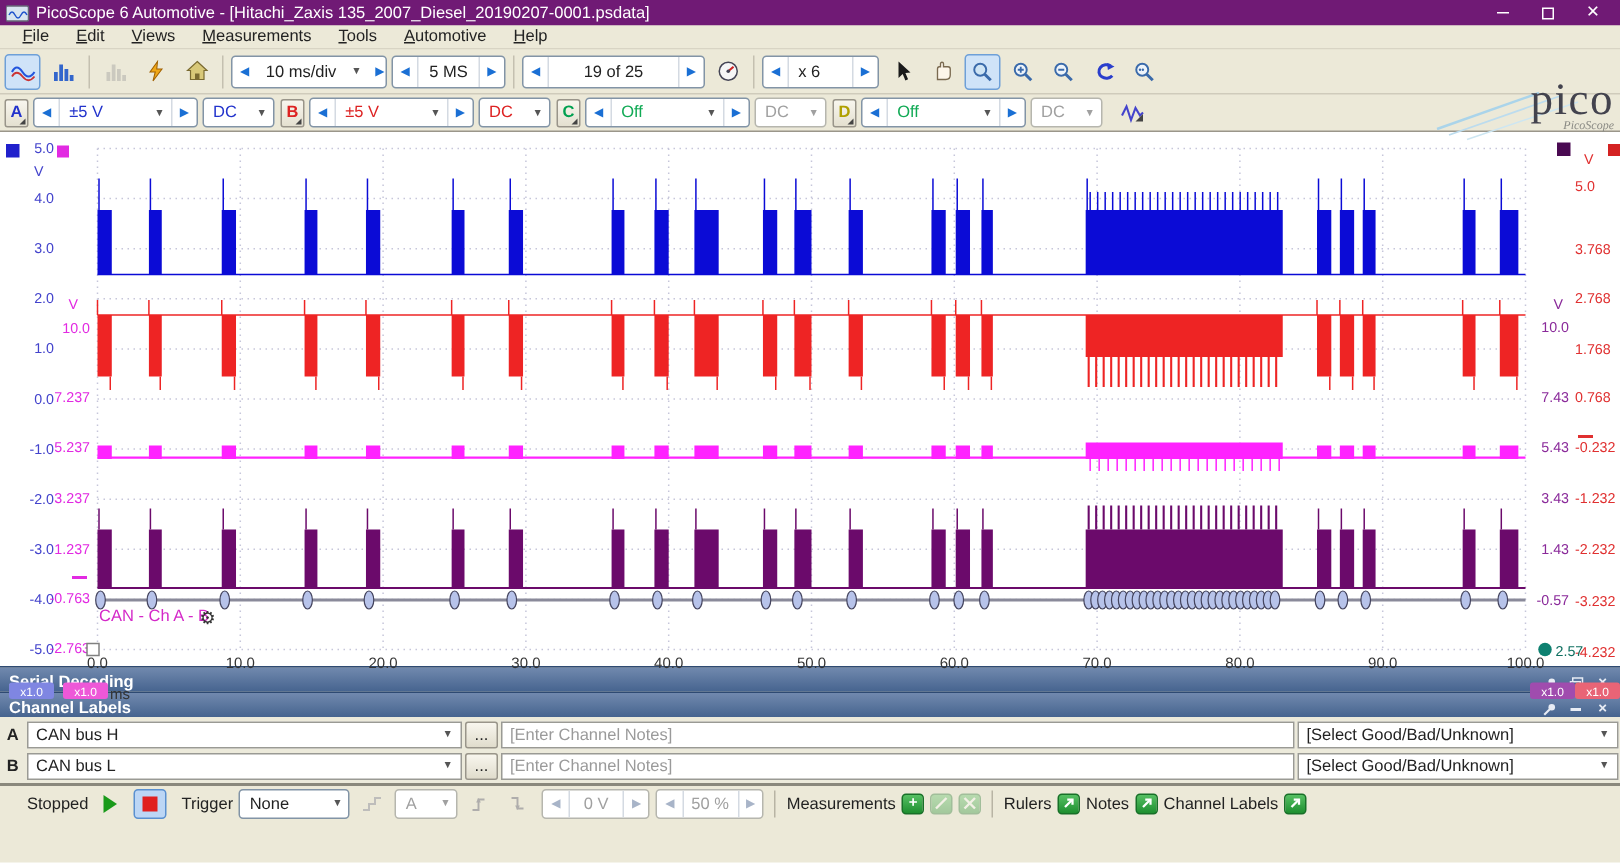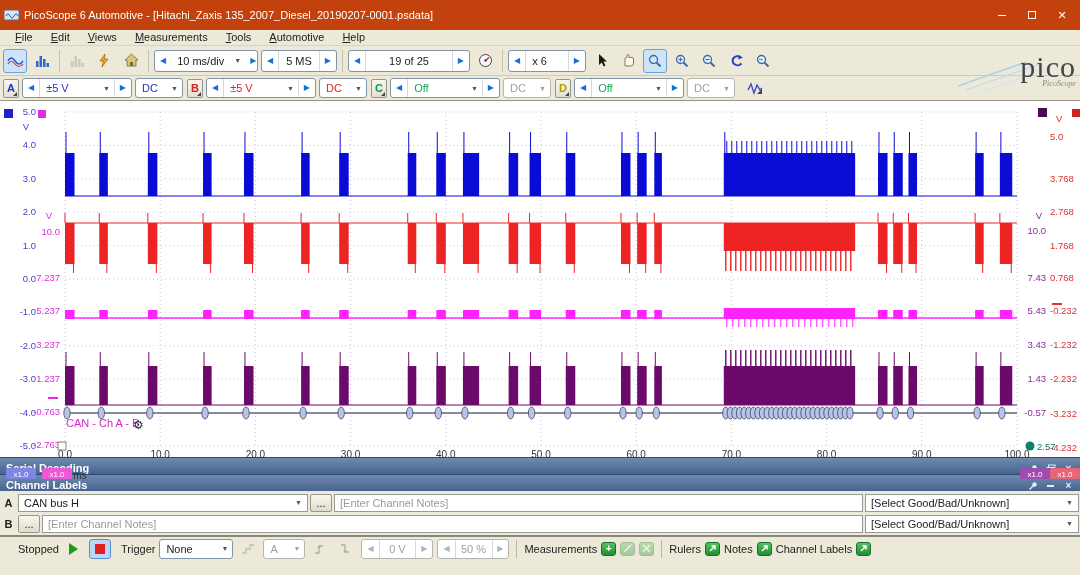--- a/index.html
+++ b/index.html
@@ -1,20 +1,20 @@
 <!DOCTYPE html>
 <html><head>
 <meta charset="utf-8">
 <style>
   *{box-sizing:border-box;margin:0;padding:0}
   html,body{width:1080px;height:575px;overflow:hidden}
   body{font-family:"Liberation Sans",sans-serif;font-size:11px;background:#ece9d8;color:#222;position:relative}
 
   
-  .titlebar{height:30px;background:#c2410c;color:#fff;display:flex;align-items:center;padding:0 4px;font-size:11px}
+  .titlebar{height:17px;background:#701a75;color:#fff;display:flex;align-items:center;padding:0 4px;font-size:11px}
   .titlebar .appicon{width:16px;height:12px;margin-right:4px;flex:0 0 auto}
   .titlebar .ttl{white-space:nowrap;overflow:hidden}
   .winbtns{margin-left:auto;display:flex;gap:14px;align-items:center;padding-right:6px}
   .wb{width:16px;height:12px;display:flex;align-items:center;justify-content:center;color:#fff}
   .wb-min{width:8px;height:1px;background:#fff;display:block}
   .wb-max{width:8px;height:8px;border:1px solid #fff;display:block}
   .wb-x{font-size:11px;line-height:1}
 
   
   .menubar{height:16px;background:#ece9d8;display:flex;align-items:center;border-bottom:1px solid #d8d4c4;padding-left:6px}
@@ -784,20 +784,24 @@
     <div class="field f-notes">
       <span class="ph">[Enter Channel Notes]</span>
     </div>
     <div class="field f-rate">
       <span>[Select Good/Bad/Unknown]</span>
       <span class="dn">▼</span>
     </div>
   </div>
   <div class="lrow">
     <span class="chcell">B</span>
+    <div class="field f-name">
+      <span>CAN bus L</span>
+      <span class="dn">▼</span>
+    </div>
     <div class="f-dots">...</div>
     <div class="field f-notes">
       <span class="ph">[Enter Channel Notes]</span>
     </div>
     <div class="field f-rate">
       <span>[Select Good/Bad/Unknown]</span>
       <span class="dn">▼</span>
     </div>
   </div>
 </div>

